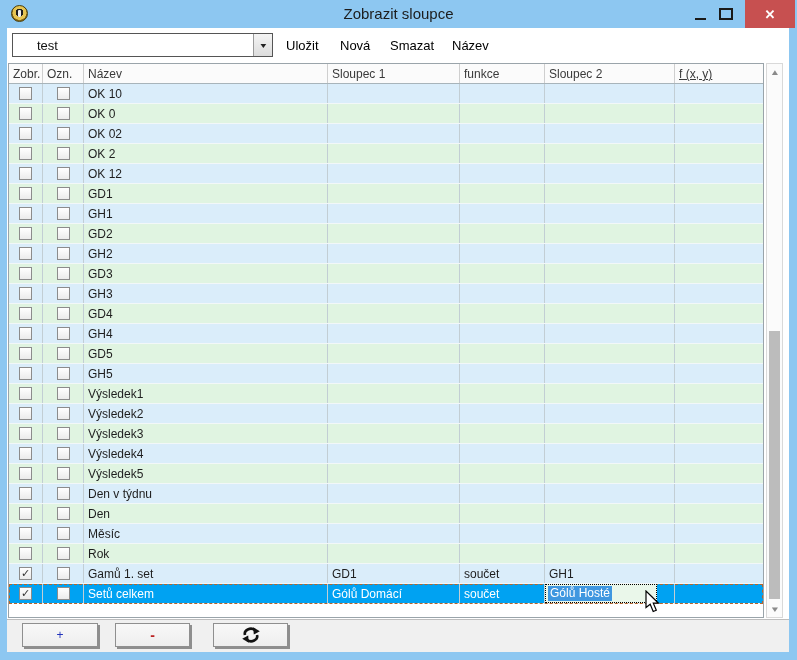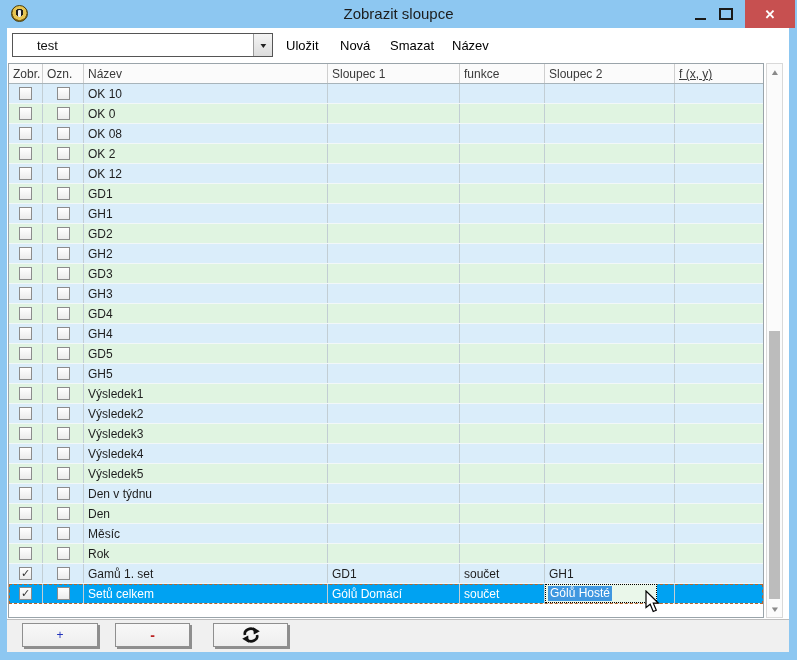--- a/index.html
+++ b/index.html
@@ -162,21 +162,21 @@
             </div>
   </div>
           <div class="trow blue">
     <div class="cell c-zobr">
               <span class="checkbox"></span>
             </div>
     <div class="cell c-ozn">
               <span class="checkbox"></span>
             </div>
     <div class="cell c-nazev">
-              <span class="cell-text">OK 08</span>
+              <span class="cell-text">OK 02</span>
             </div>
     <div class="cell c-s1">
               <span class="cell-text"></span>
             </div>
     <div class="cell c-funkce">
               <span class="cell-text"></span>
             </div>
     <div class="cell c-s2">
               <span class="cell-text"></span>
             </div>

